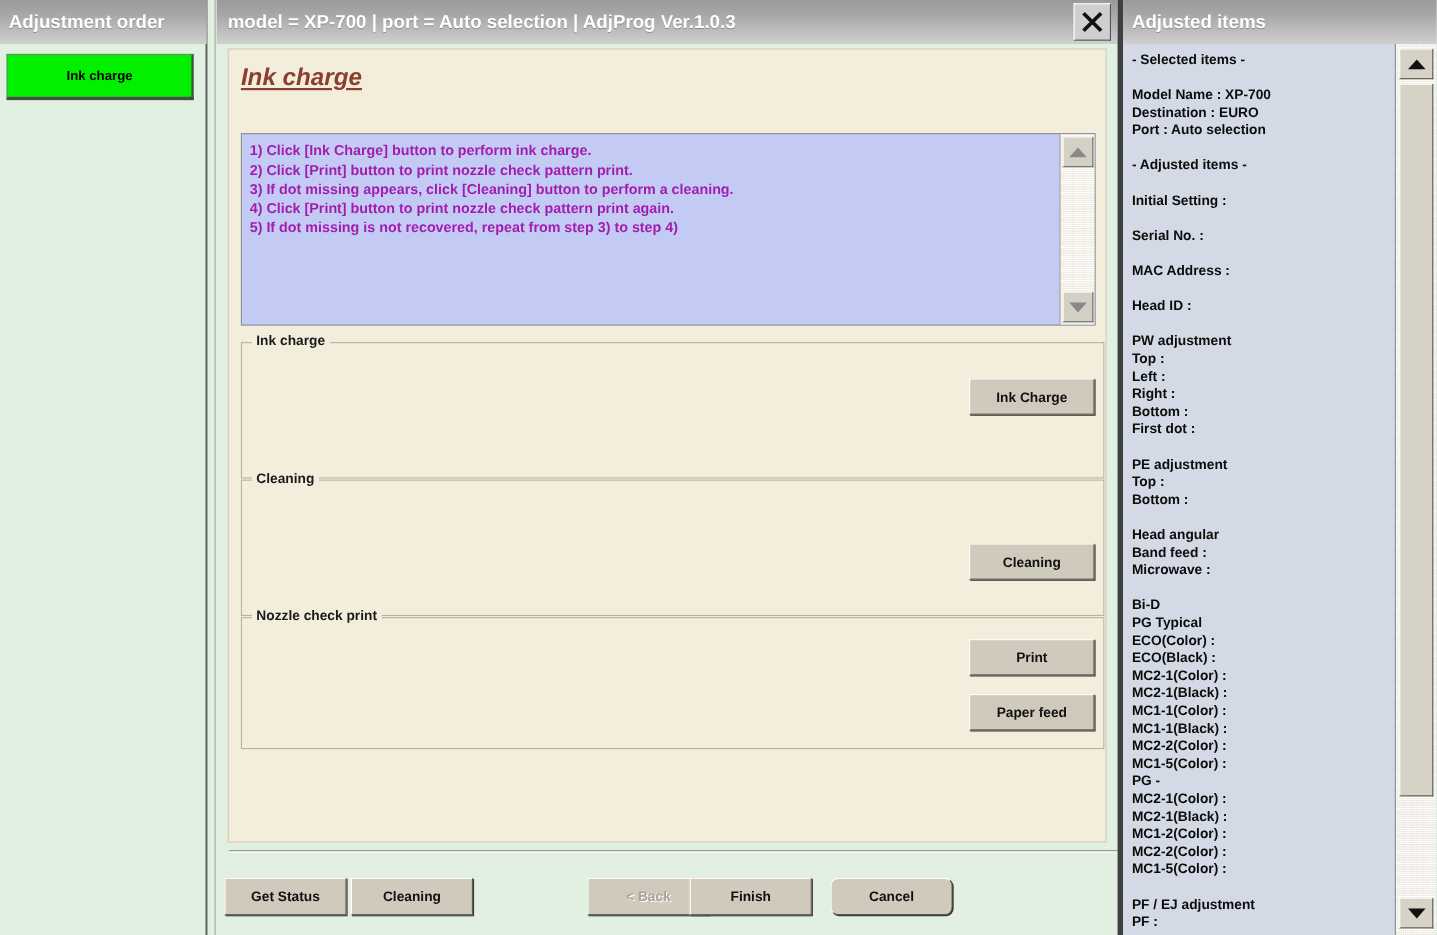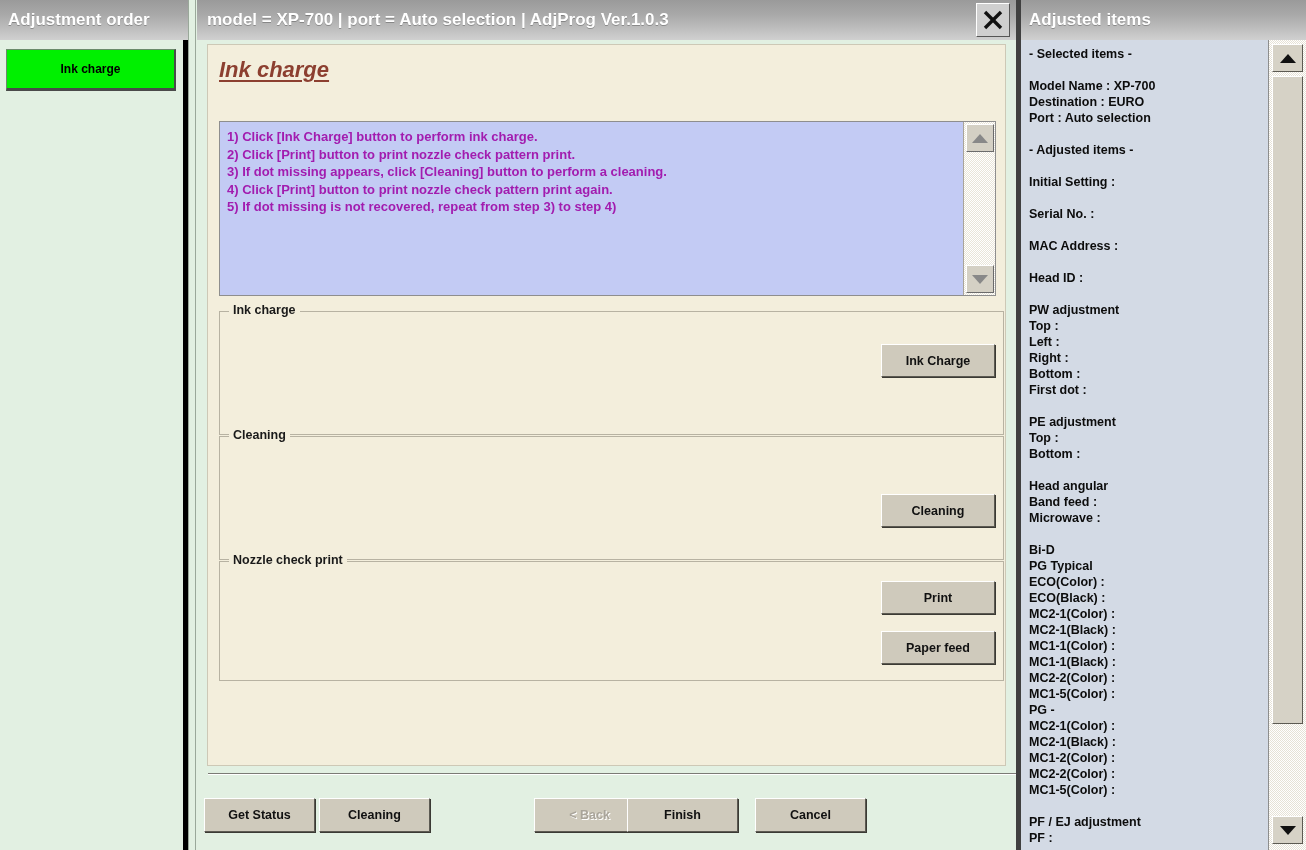--- a/index.html
+++ b/index.html
@@ -28,21 +28,21 @@
     text-shadow: 0 1px 0 rgba(0,0,0,0.25);
     overflow: hidden;
     white-space: nowrap;
   }
 
   
   .sidebar {
     position: absolute;
     left: 0; top: 0; width: 188px; height: 850px;
     background: #e2f0e2;
-    border-right: 5px solid #000000;
+    border-right: 1px solid #000000;
   }
   .sidebar .titlebar { left: 0; top: 0; width: 188px; }
   .sidebar-list {
     position: absolute; left: 0; top: 42px; width: 188px;
   }
   .sidebar-btn {
     margin: 7px 12px 0 6px;
     height: 42px;
     background: #00f000;
     border: 1px solid #6a8a6a;
@@ -179,21 +179,21 @@
     position: absolute; left: 11px; top: 773px; width: 1092px; height: 0;
     border-top: 1px solid #7b7b75;
     border-bottom: 1px solid #ffffff;
   }
   .footer { position: absolute; left: 0; top: 795px; width: 819px; height: 42px; }
   .foot-btn { position: absolute; top: 3px; height: 34px; }
   #btn-get-status { left: 7px; width: 111px; }
   #btn-cleaning-foot { left: 122px; width: 111px; }
   #btn-back { left: 317px; width: 111px; background:#cfcabc; }
   #btn-finish { left: 430px; width: 111px; }
-  #btn-cancel { left: 558px; width: 111px; }
+  #btn-cancel { left: 558px; width: 111px; border-radius: 7px; }
 
   
   .right {
     position: absolute;
     left: 1016px; top: 0; width: 290px; height: 850px;
     background: #d3dae5;
     border-left: 5px solid #404040;
   }
   .right .titlebar { left: 0; top: 0; width: 290px; padding-left: 8px; }
   .right-body {

